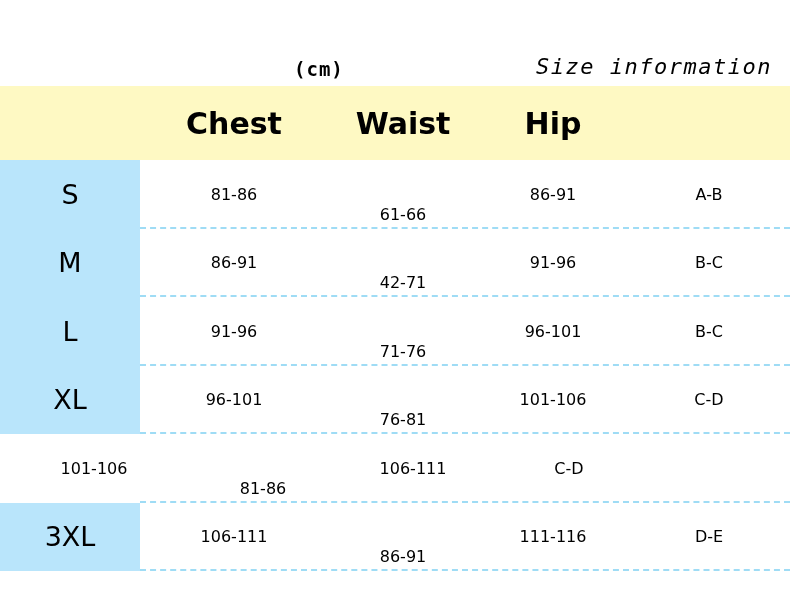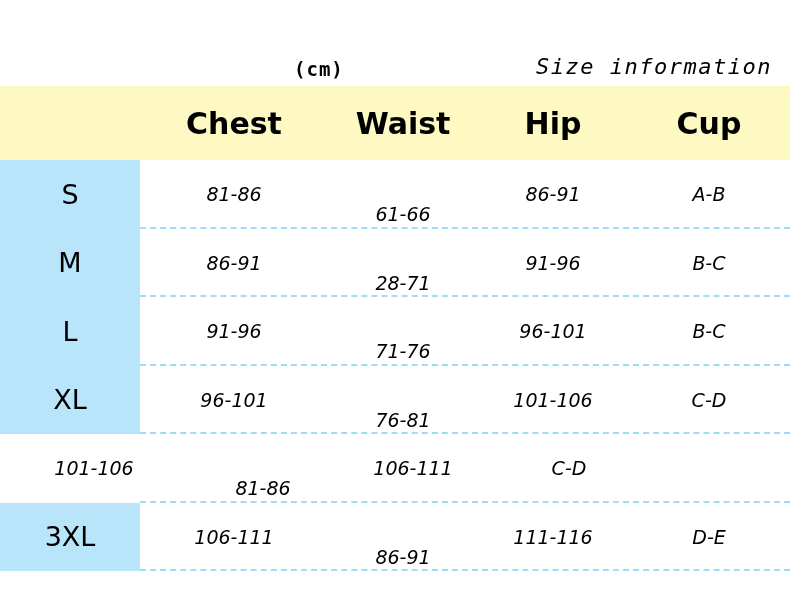--- a/index.html
+++ b/index.html
@@ -96,24 +96,23 @@
     font-family: "DejaVu Sans", sans-serif;
     font-weight: normal;
     font-size: 27px;
     color: #000000;
   }
   .row .data-cell {
     display: flex;
     align-items: center;
     justify-content: center;
     font-family: "DejaVu Sans", sans-serif;
-    font-size: 19px;
+    font-size: 16px;
     color: #000000;
     background: #ffffff;
-    font-style: italic;
   }
   .data-cell.c1 { width: 188px; }
   .data-cell.c2 { width: 150px; margin-top: 40px; }
   .data-cell.c3 { width: 150px; }
   .data-cell.c4 { width: 162px; }
 
   
   .row .dash-sep {
     position: absolute;
     left: 140px;
@@ -152,38 +151,37 @@
   <div class="caption-row">
     <div class="unit-label">(cm)</div>
     <div class="size-info-title">Size information</div>
   </div>
 
   <div class="header-band">
     <div class="hcell spacer"></div>
     <div class="hcell c1">Chest</div>
     <div class="hcell c2">Waist</div>
     <div class="hcell c3">Hip</div>
-    <div class="hcell c4">Cup</div>
   </div>
 
   <div class="table-body">
 
     <div class="row">
       <div class="size-cell">S</div>
       <div class="data-cell c1">81-86</div>
       <div class="data-cell c2">61-66</div>
       <div class="data-cell c3">86-91</div>
       <div class="data-cell c4">A-B</div>
       <div class="dash-sep"></div>
     </div>
 
     <div class="row">
       <div class="size-cell">M</div>
       <div class="data-cell c1">86-91</div>
-      <div class="data-cell c2">28-71</div>
+      <div class="data-cell c2">42-71</div>
       <div class="data-cell c3">91-96</div>
       <div class="data-cell c4">B-C</div>
       <div class="dash-sep"></div>
     </div>
 
     <div class="row">
       <div class="size-cell">L</div>
       <div class="data-cell c1">91-96</div>
       <div class="data-cell c2">71-76</div>
       <div class="data-cell c3">96-101</div>

